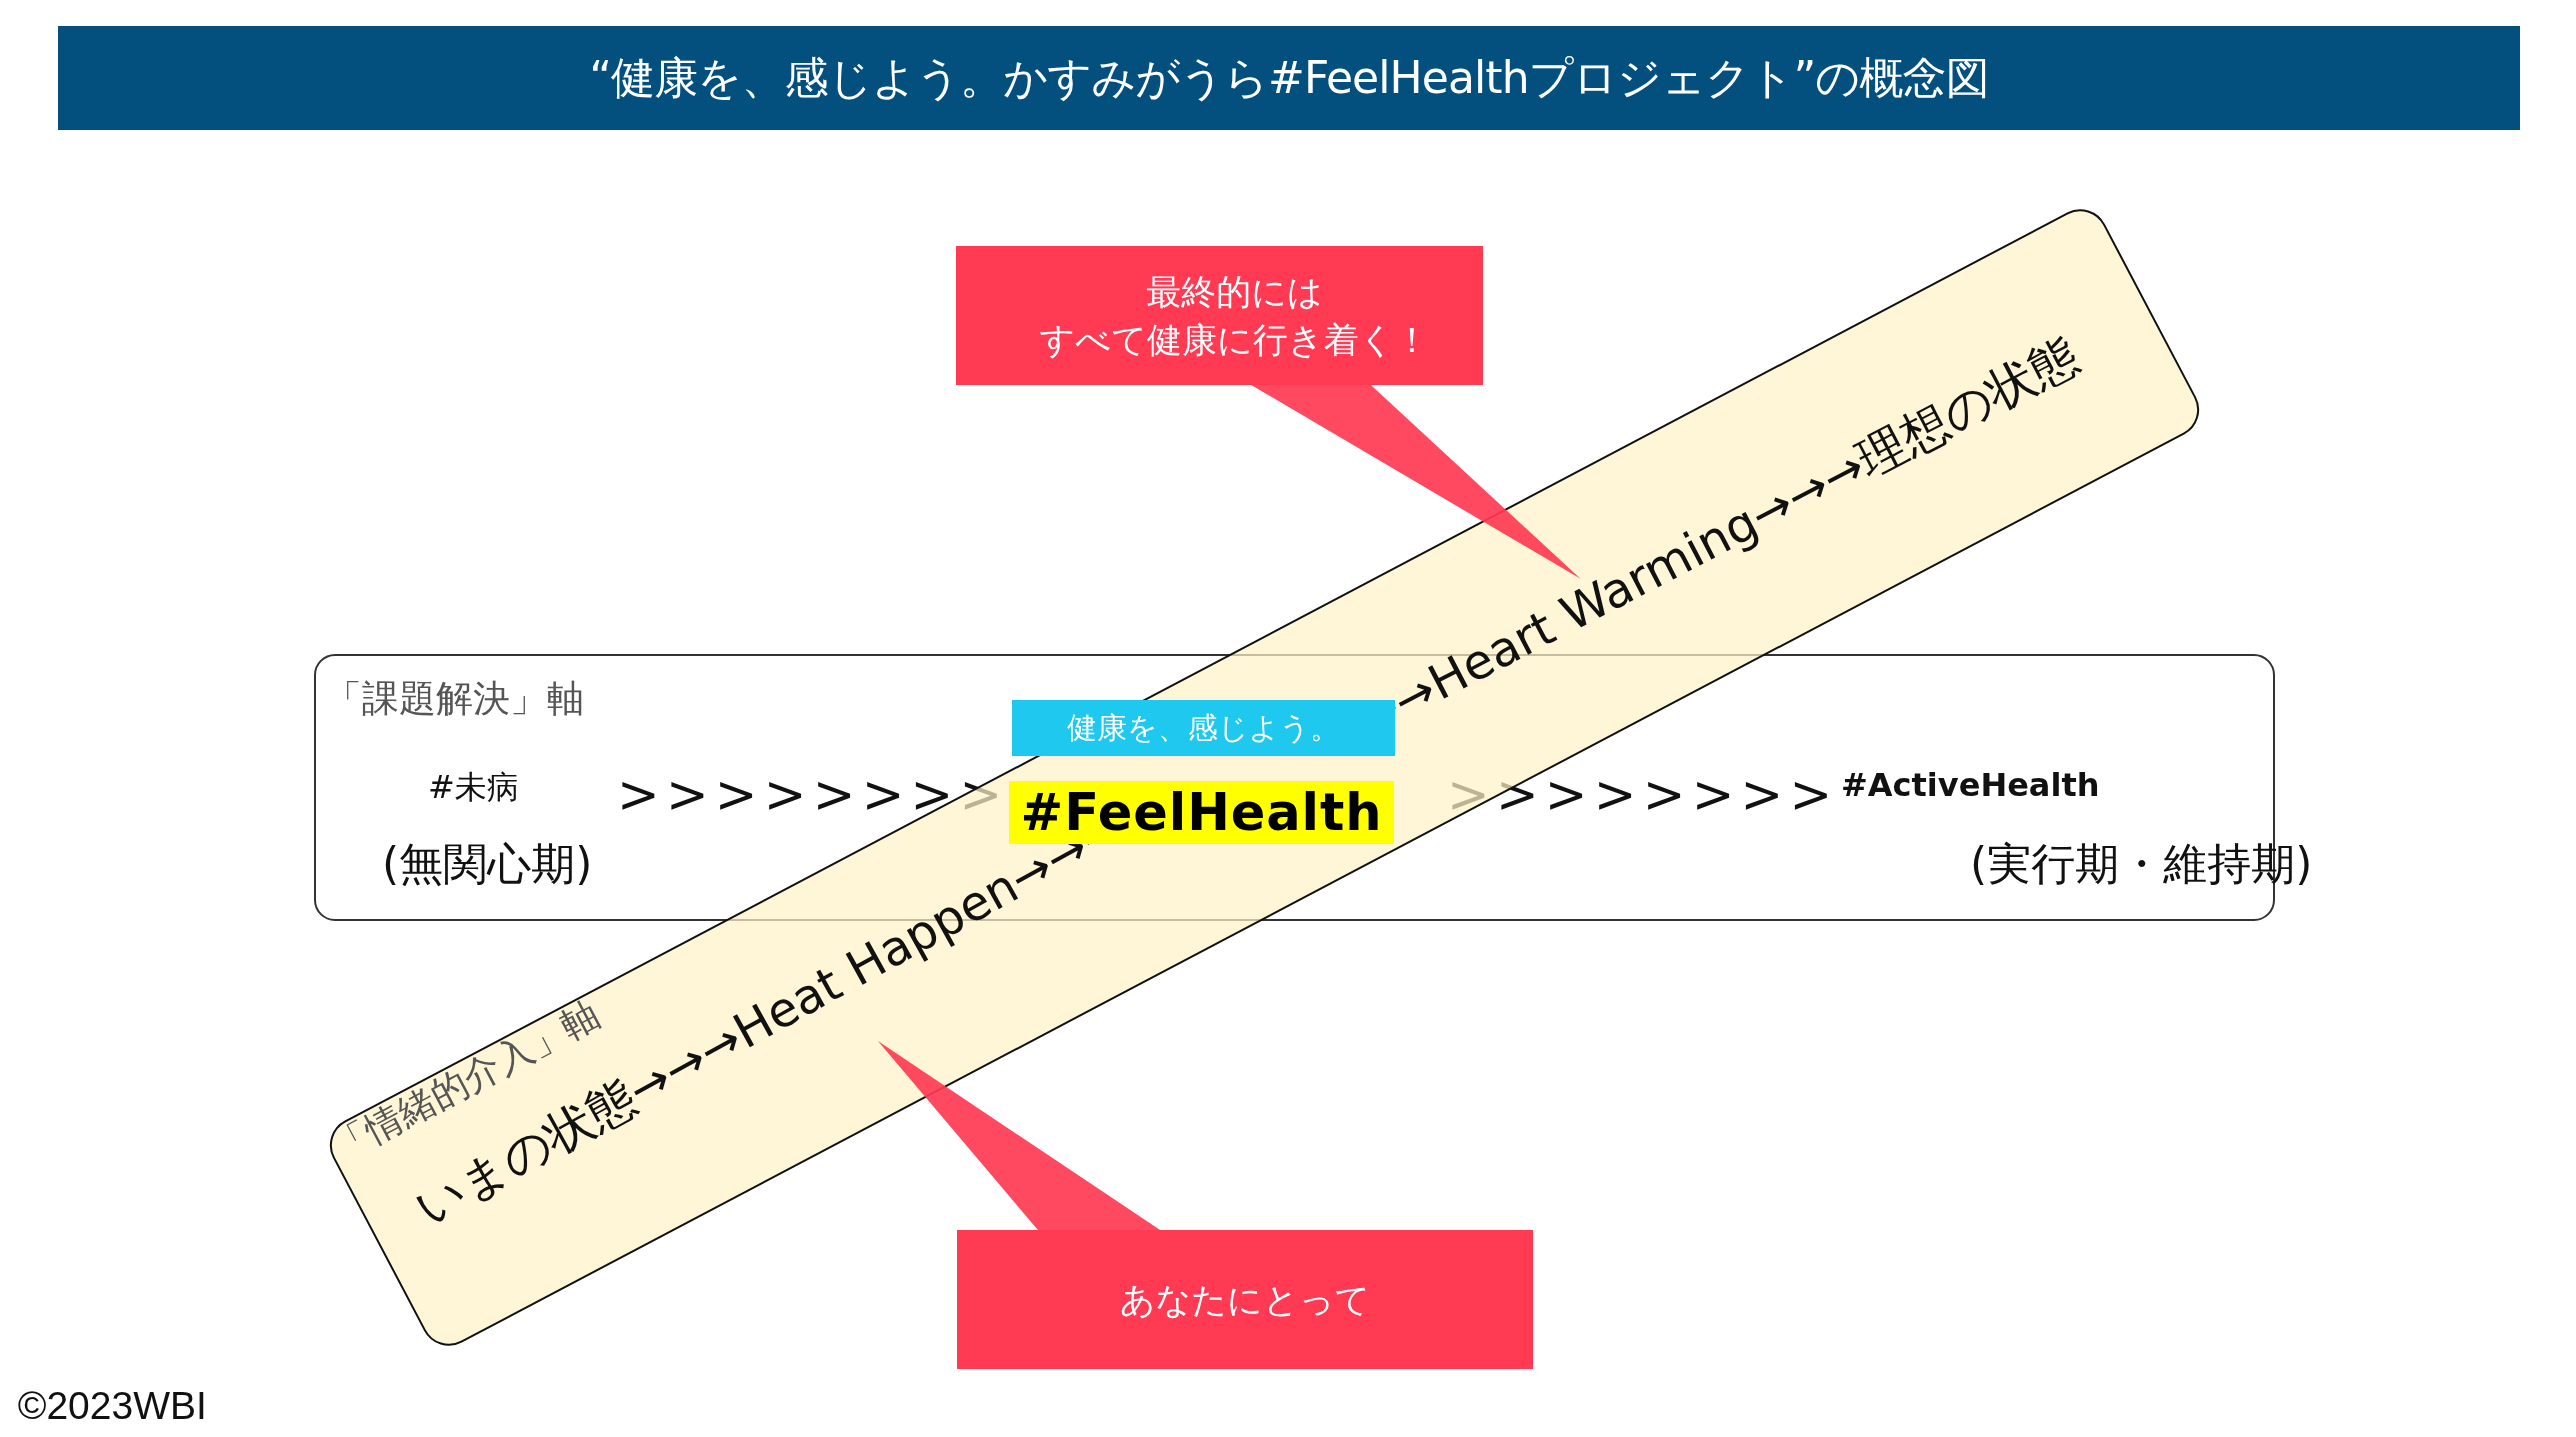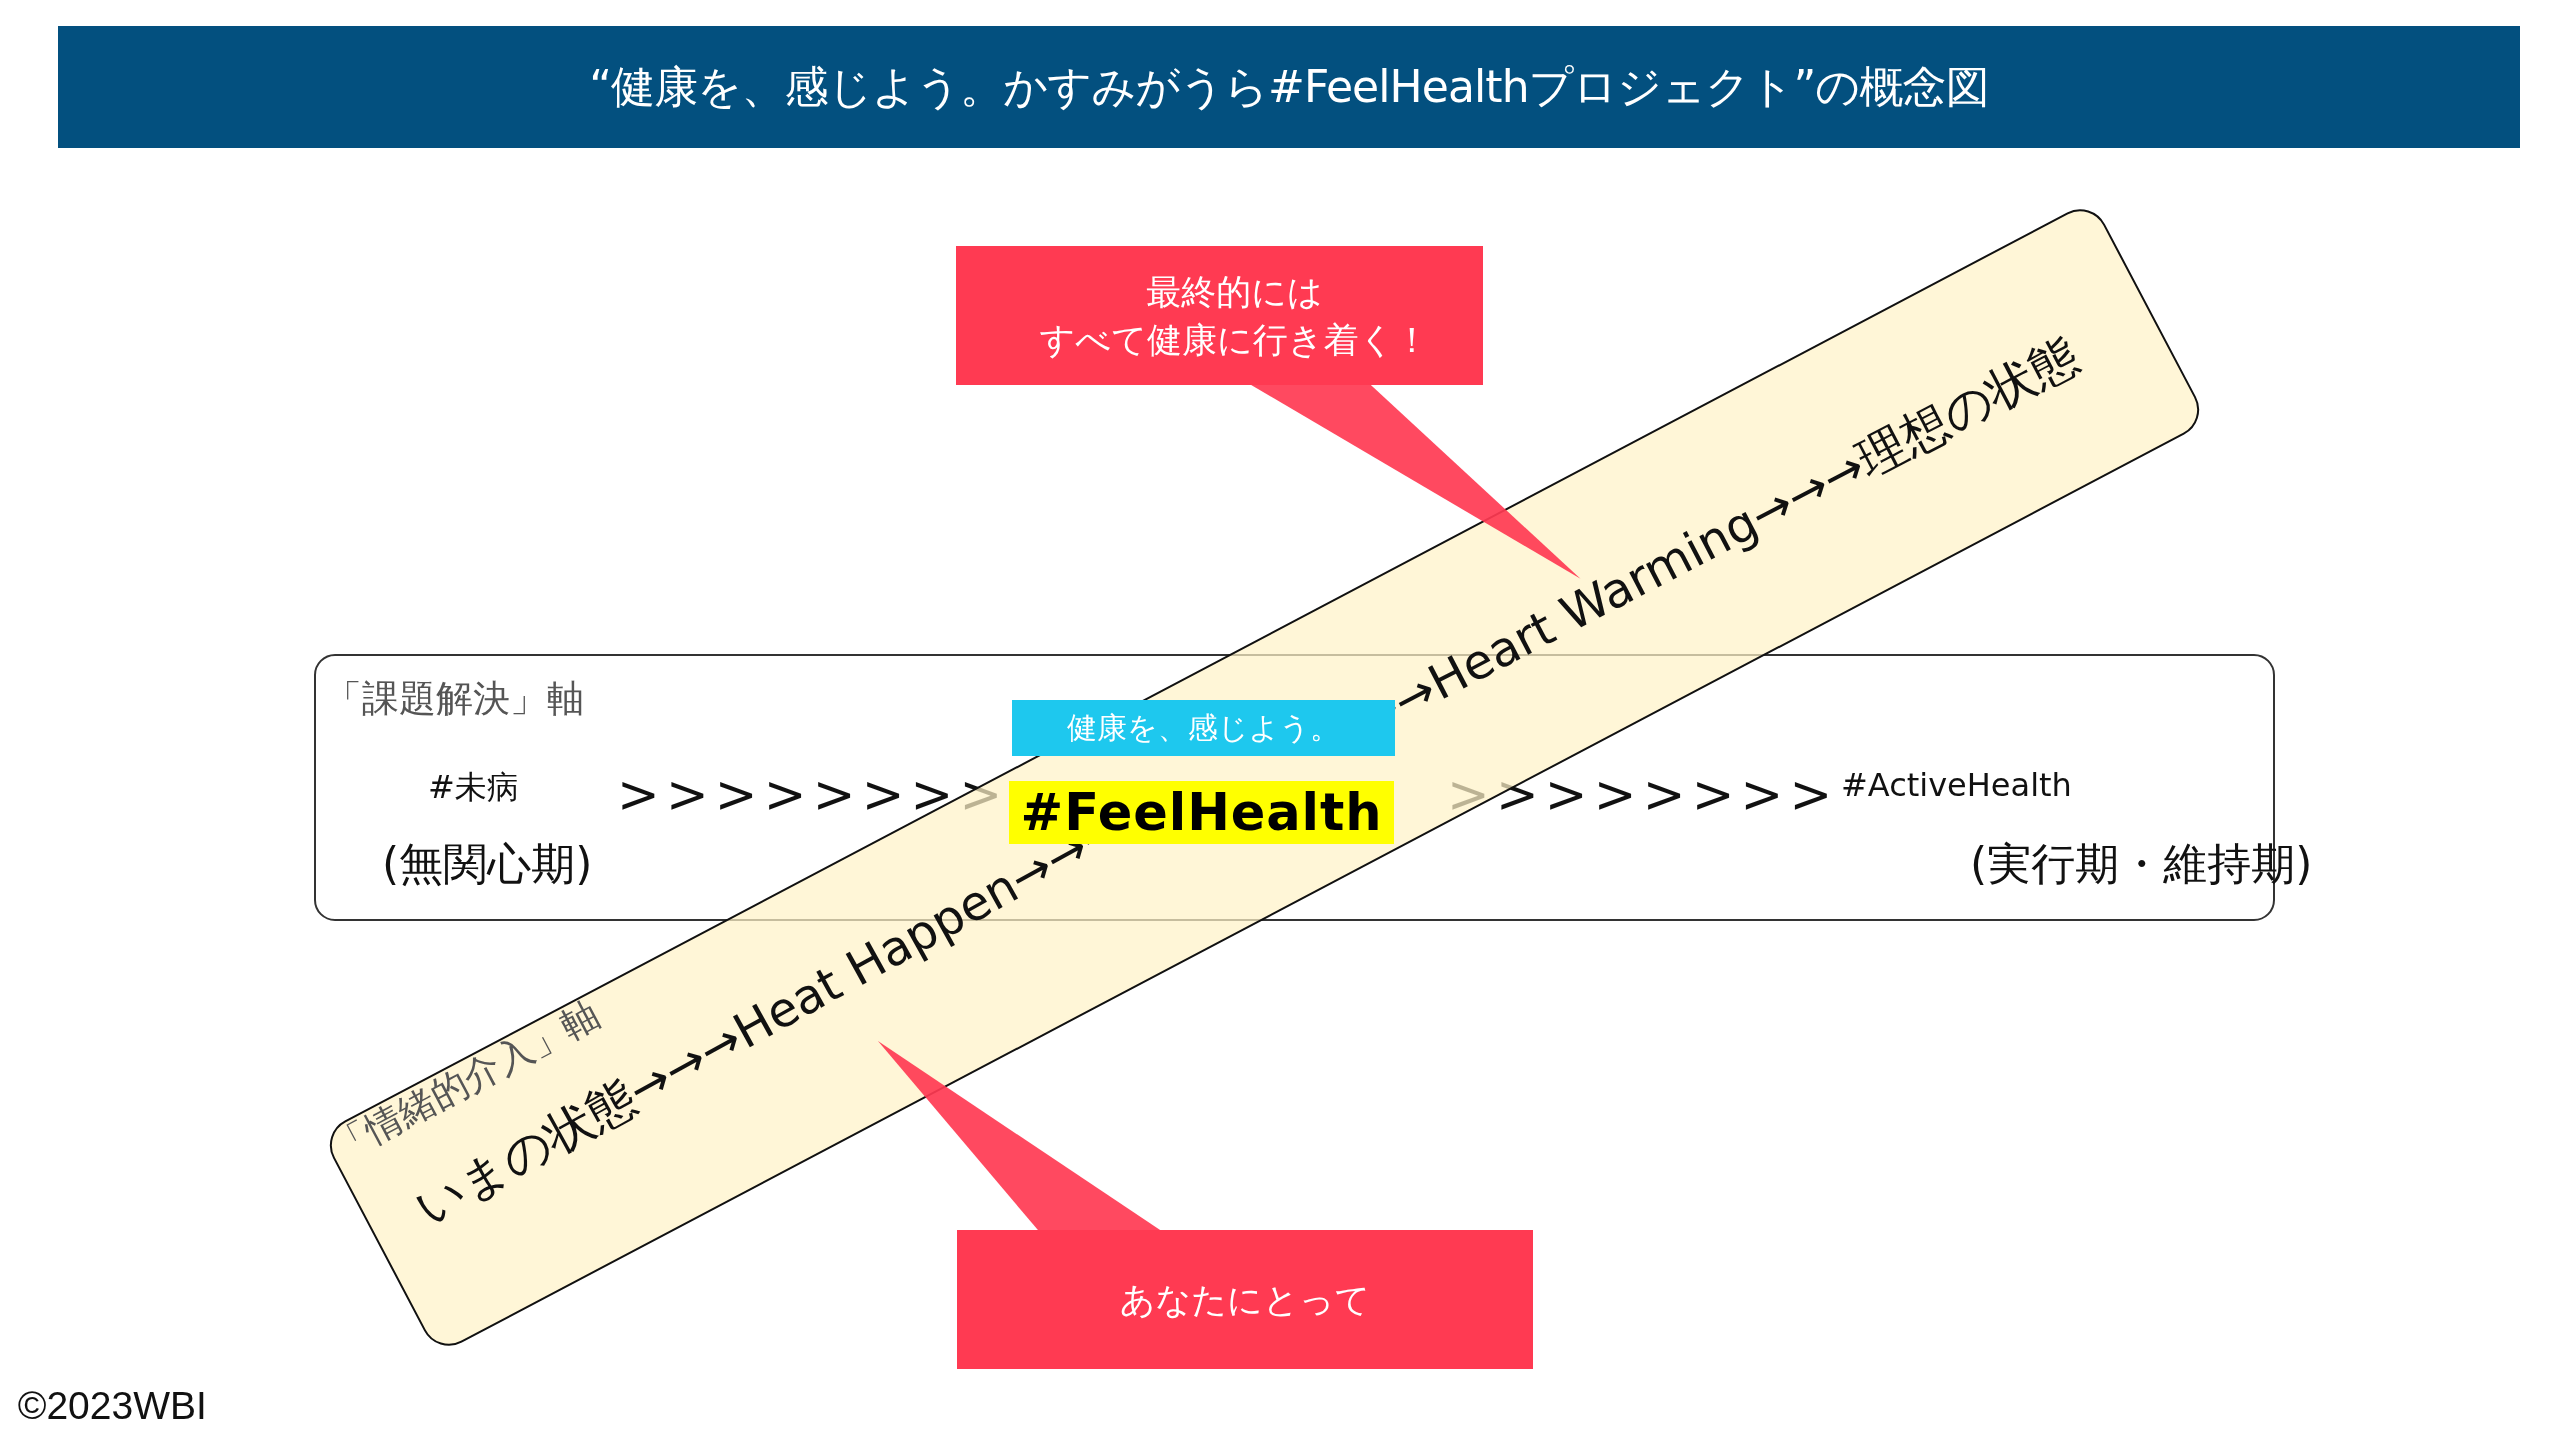--- a/index.html
+++ b/index.html
@@ -1,19 +1,19 @@
 <!DOCTYPE html>
 <html style="font-size:14px"><head>
 <meta charset="utf-8">
 <style>
   html, body { margin:0; padding:0; }
   body { width:2576px; height:1437px; position:relative; background:#ffffff; overflow:hidden;
          font-family:"DejaVu Sans","Liberation Sans",sans-serif; color:#111; }
   .abs { position:absolute; }
-  #title-banner { left:58px; top:26px; width:2462px; height:122px; background:#03507F;
+  #title-banner { left:58px; top:26px; width:2462px; height:104px; background:#03507F;
                   display:flex; align-items:center; justify-content:center; }
   #title-text { color:#ffffff; font-size:44px; letter-spacing:-0.9px; white-space:nowrap; }
 
   #axis-box { left:314px; top:654px; width:1957px; height:263px; border:2.7px solid #333;
               border-radius:21px; background:#fff; }
   .axis-label { color:#555; font-size:37px; white-space:nowrap; }
   .stage-main { font-size:32px; white-space:nowrap; color:#111; }
   .stage-sub { font-size:44px; white-space:nowrap; color:#111; }
   .chev { font-size:51px; letter-spacing:6.2px; white-space:nowrap; color:#111; }
 
@@ -42,21 +42,21 @@
 </div>
 
 <div id="axis-box" class="abs"></div>
 <div class="abs axis-label" style="left:325px; top:674px;">「課題解決」軸</div>
 
 <div class="abs stage-main" style="left:428px; top:766px;">#未病</div>
 <div class="abs stage-sub" style="left:382px; top:835px;">(無関心期)</div>
 <div class="abs chev" style="left:617px; top:765px;">&gt;&gt;&gt;&gt;&gt;&gt;&gt;&gt;</div>
 
 <div class="abs chev" style="left:1447px; top:765px;">&gt;&gt;&gt;&gt;&gt;&gt;&gt;&gt;</div>
-<div class="abs stage-main" style="left:1841px; top:766px;">#ActiveHealth</div>
+<div class="abs stage-main" style="left:1841px; top:766px;font-weight:bold;">#ActiveHealth</div>
 <div class="abs stage-sub" style="left:1970px; top:835px;">(実行期・維持期)</div>
 
 <div id="band" class="abs"></div>
 
 <div class="abs rot axis-label" style="left:347px; top:1123px; transform:rotate(-28deg);">「情緒的介入」軸</div>
 <div class="abs rot" style="left:435px; top:1176px; font-size:48px; transform:rotate(-29deg);">いまの状態→→→Heat Happen→→→</div>
 <div class="abs rot" style="left:1376px; top:688px; font-size:48px; transform:rotate(-27.5deg);">→→Heart Warming→→→理想の状態</div>
 
 <div id="cyan-tag" class="abs">
   <span>健康を、感じよう。</span>

